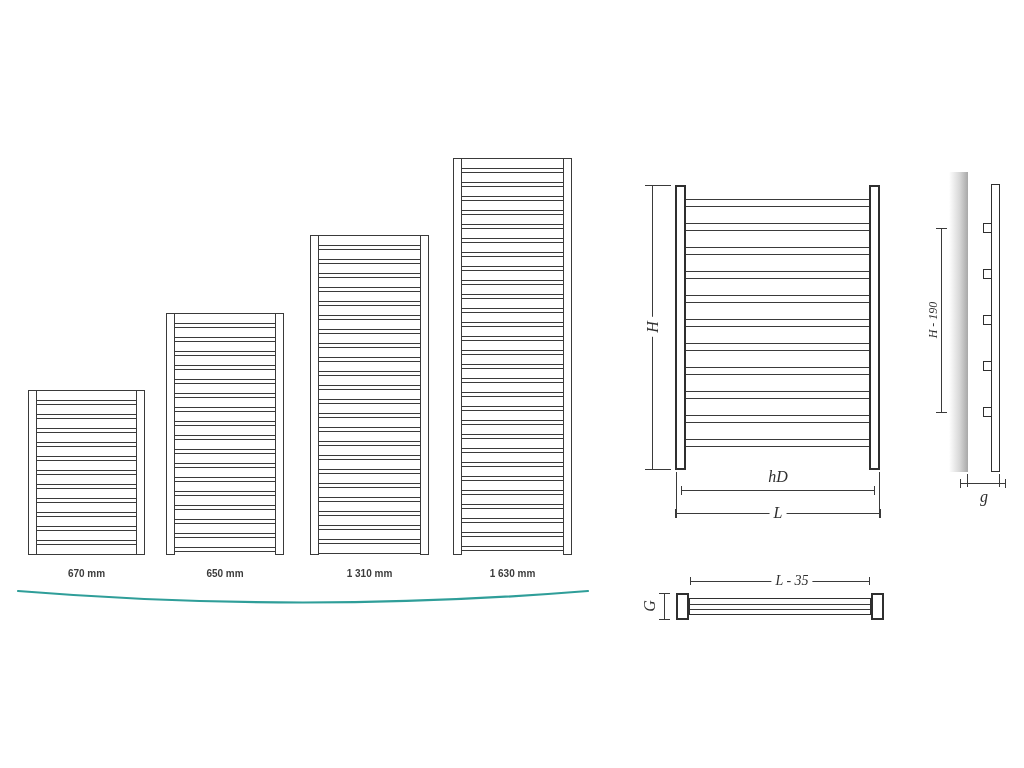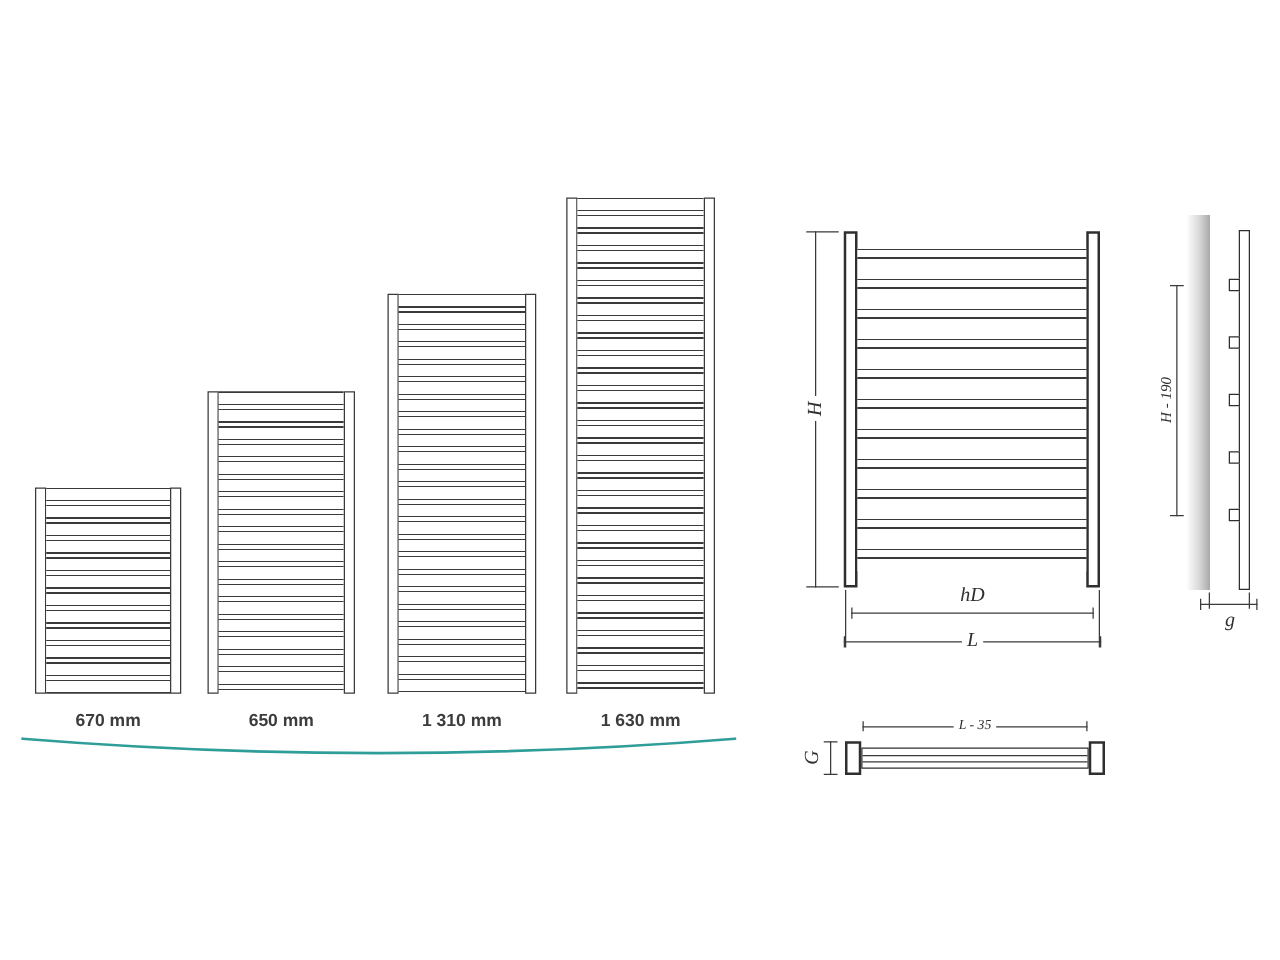--- a/index.html
+++ b/index.html
@@ -10,21 +10,21 @@
 
   
   .radiator { position:absolute; background:#ffffff; }
   .radiator .rail { position:absolute; top:0; bottom:0; width:9px; background:#ffffff; border:1.5px solid #3a3a3a; }
   .radiator .rail.left  { left:0; }
   .radiator .rail.right { right:0; }
   .radiator .slats { position:absolute; left:9px; right:9px; top:0; bottom:0;
     background:repeating-linear-gradient(to bottom,
       #3a3a3a 0 1px, #ffffff 1px 10px, #3a3a3a 10px 11px, #ffffff 11px 14px); }
 
-  .size-caption { position:absolute; text-align:center; font-size:14px; font-weight:600; color:#3c3c3c; }
+  .size-caption { position:absolute; text-align:center; font-size:10px; font-weight:600; color:#3c3c3c; }
 
   
   .hline { position:absolute; height:1px; background:#3a3a3a; }
   .vline { position:absolute; width:1px; background:#3a3a3a; }
   .tick-v { position:absolute; width:1px; height:9px; background:#3a3a3a; }
   .tick-h { position:absolute; height:1px; width:11px; background:#3a3a3a; }
 
   
   .frail  { position:absolute; width:11px; height:285px; background:#ffffff; border:2px solid #2f2f2f; }
   .fslats { position:absolute;
@@ -38,21 +38,21 @@
 
   
   .cap   { position:absolute; width:13px; height:27px; background:#ffffff; border:2px solid #2f2f2f; }
   .tbody { position:absolute; background:#ffffff; border:1.5px solid #2f2f2f; }
   .tline { position:absolute; left:0; right:0; height:1px; background:#3a3a3a; }
 
   
   .dim-label { position:absolute; font-family:"Liberation Serif", serif; font-style:italic;
     font-size:16px; color:#2f2f2f; background:#ffffff; padding:0 4px; white-space:nowrap; line-height:1; }
   .dim-label.small { font-size:12px; }
-  .dim-label.mid   { font-size:11px; }
+  .dim-label.mid   { font-size:14px;margin-left:12px; }
 </style>
 </head>
 <body>
 
 <div class="canvas">
 
   <div class="radiator" style="left:28px; top:390px; width:117px; height:165px;">
     <div class="rail left"></div>
     <div class="slats"></div>
     <div class="rail right"></div>

